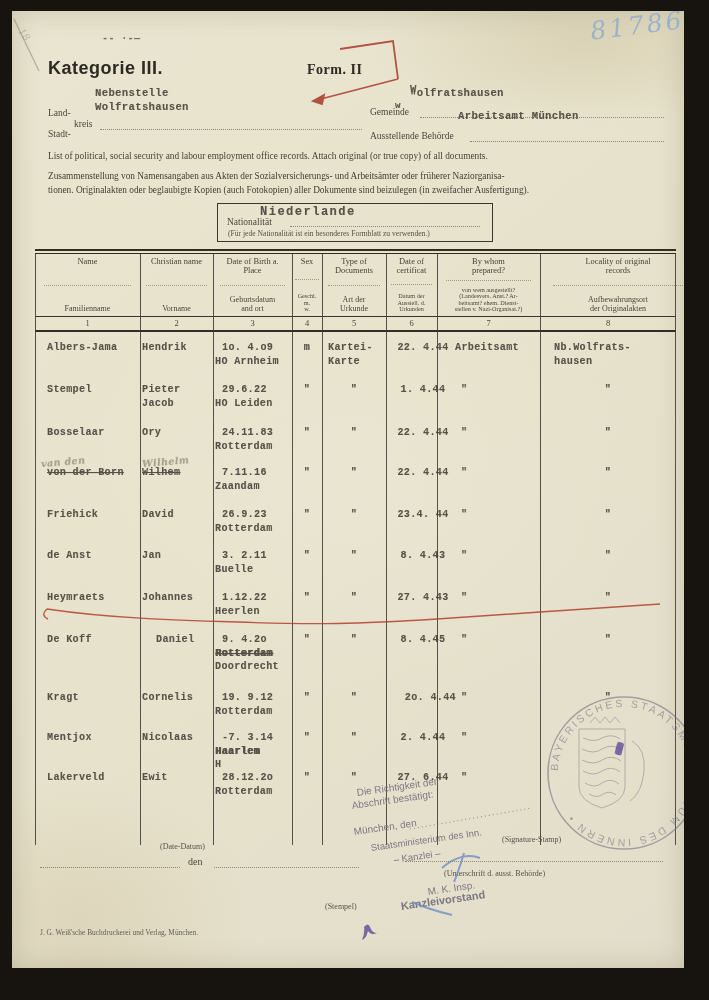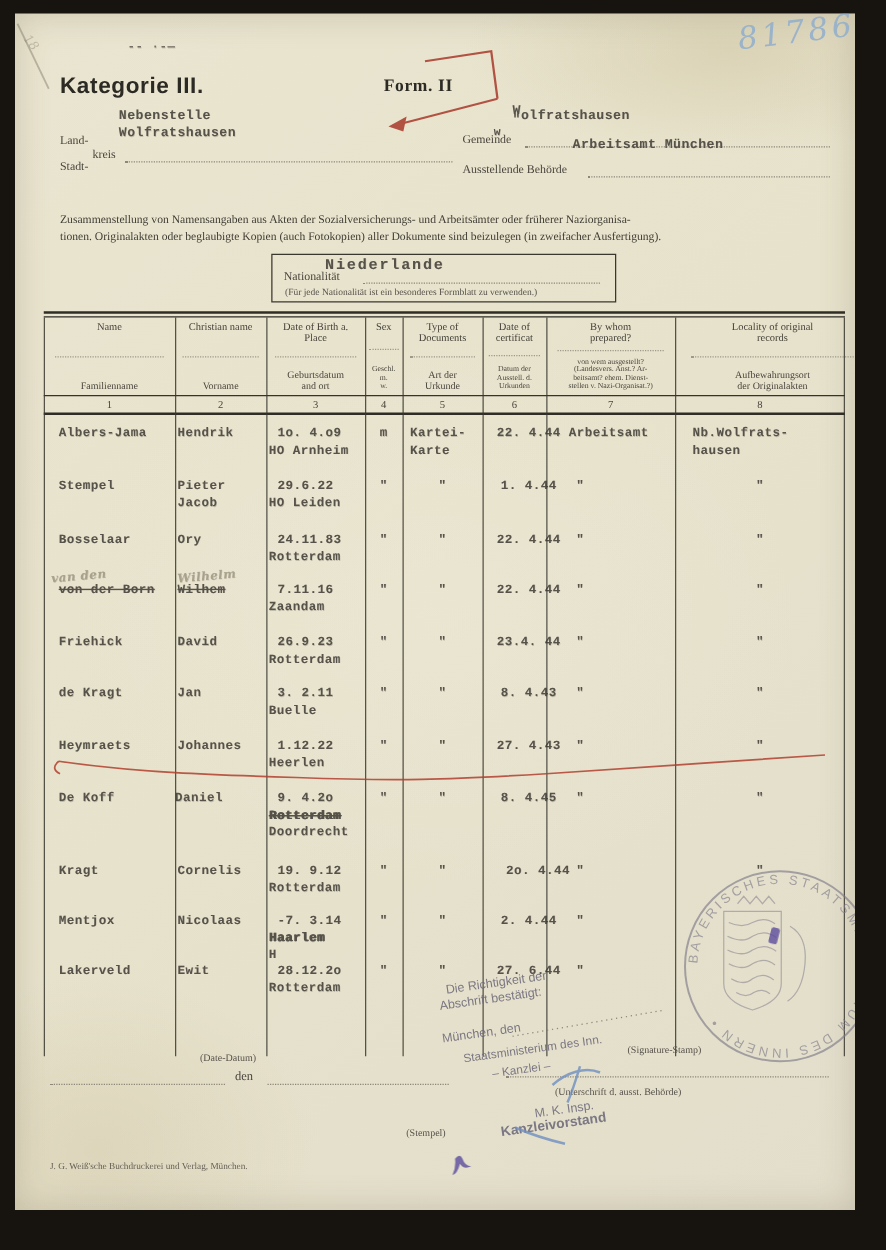--- a/index.html
+++ b/index.html
@@ -76,20 +76,21 @@
   <div class="abs typed" style="left:398px;top:76px;font-size:10.5px;">
     <span style="position:relative;top:-4px;">W</span><span style="position:absolute;left:0;top:3px;">"</span><span>olfratshausen</span>
   </div>
   <div class="abs typed" style="left:383px;top:90px;font-size:9px;">w</div>
   <div class="abs lbl printed" style="left:358px;top:96px;">Gemeinde</div>
   <div class="abs dotline" style="left:408px;top:105px;width:244px;"></div>
   <div class="abs typed" style="left:446px;top:99px;font-size:10.5px;">Arbeitsamt München</div>
   <div class="abs lbl printed" style="left:358px;top:120px;">Ausstellende Behörde</div>
   <div class="abs dotline" style="left:458px;top:129px;width:194px;"></div>
 
+  <div class="abs eng" style="left:36px;top:140px;width:612px;">List of political, social security and labour employment office records. Attach original (or true copy) of all documents.</div>
   <div class="abs ger" style="left:36px;top:159px;width:616px;">
     <div>Zusammenstellung von Namensangaben aus Akten der Sozialversicherungs- und Arbeitsämter oder früherer Naziorganisa-</div>
     <div>tionen. Originalakten oder beglaubigte Kopien (auch Fotokopien) aller Dokumente sind beizulegen (in zweifacher Ausfertigung).</div>
   </div>
 
   <div class="abs natbox" style="left:205px;top:192px;width:274px;height:37px;">
     <div class="abs typed" style="left:42px;top:1px;font-size:12px;letter-spacing:1.5px;">Niederlande</div>
     <div class="abs lbl printed" style="left:9px;top:13px;">Nationalität</div>
     <div class="abs dotline" style="left:72px;top:21px;width:190px;"></div>
     <div class="abs small-lbl printed" style="left:10px;top:25px;font-size:7.6px;">(Für jede Nationalität ist ein besonderes Formblatt zu verwenden.)</div>
@@ -212,42 +213,42 @@
           <div class="cell" style="left: 0px; width: 105px; padding-left: 12px;"><span>Friehick</span></div>
           <div class="cell" style="left: 105px; width: 73px; padding-left: 2px;"><span>David</span></div>
           <div class="cell" style="left: 178px; width: 85px;"><div class="bline first">26.9.23</div><div class="bline">Rotterdam</div></div>
           <div class="cell" style="left: 257px; width: 30px; text-align: center;">"</div>
           <div class="cell" style="left: 287px; width: 64px; text-align: center;">"</div>
           <div class="cell" style="left: 351px; width: 66px; text-align: center; margin-left: 4px;">23.4. 44</div>
           <div class="cell" style="left: 402px; width: 103px; padding-left: 24px;">"</div>
           <div class="cell" style="left: 505px; width: 136px; text-align: center;">"</div>
         </div>
         <div class="row typed" style="top: 295px;">
-          <div class="cell" style="left: 0px; width: 105px; padding-left: 12px;"><span>de Kragt</span></div>
+          <div class="cell" style="left: 0px; width: 105px; padding-left: 12px;"><span>de Anst</span></div>
           <div class="cell" style="left: 105px; width: 73px; padding-left: 2px;"><span>Jan</span></div>
           <div class="cell" style="left: 178px; width: 85px;"><div class="bline first">3. 2.11</div><div class="bline">Buelle</div></div>
           <div class="cell" style="left: 257px; width: 30px; text-align: center;">"</div>
           <div class="cell" style="left: 287px; width: 64px; text-align: center;">"</div>
           <div class="cell" style="left: 351px; width: 66px; text-align: center; margin-left: 4px;">8. 4.43</div>
           <div class="cell" style="left: 402px; width: 103px; padding-left: 24px;">"</div>
           <div class="cell" style="left: 505px; width: 136px; text-align: center;">"</div>
         </div>
         <div class="row typed" style="top: 337px;">
           <div class="cell" style="left: 0px; width: 105px; padding-left: 12px;"><span>Heymraets</span></div>
           <div class="cell" style="left: 105px; width: 73px; padding-left: 2px;"><span>Johannes</span></div>
           <div class="cell" style="left: 178px; width: 85px;"><div class="bline first">1.12.22</div><div class="bline">Heerlen</div></div>
           <div class="cell" style="left: 257px; width: 30px; text-align: center;">"</div>
           <div class="cell" style="left: 287px; width: 64px; text-align: center;">"</div>
           <div class="cell" style="left: 351px; width: 66px; text-align: center; margin-left: 4px;">27. 4.43</div>
           <div class="cell" style="left: 402px; width: 103px; padding-left: 24px;">"</div>
           <div class="cell" style="left: 505px; width: 136px; text-align: center;">"</div>
         </div>
         <div class="row typed" style="top: 379px;">
           <div class="cell" style="left: 0px; width: 105px; padding-left: 12px;"><span>De Koff</span></div>
-          <div class="cell" style="left: 105px; width: 73px; padding-left: 0;"><span>Daniel</span></div>
+          <div class="cell" style="left: 105px; width: 73px; padding-left: 16px;"><span>Daniel</span></div>
           <div class="cell" style="left: 178px; width: 85px;"><div class="bline first">9. 4.2o</div><div class="bline struck boldline">Rotterdam</div><div class="bline">Doordrecht</div></div>
           <div class="cell" style="left: 257px; width: 30px; text-align: center;">"</div>
           <div class="cell" style="left: 287px; width: 64px; text-align: center;">"</div>
           <div class="cell" style="left: 351px; width: 66px; text-align: center; margin-left: 4px;">8. 4.45</div>
           <div class="cell" style="left: 402px; width: 103px; padding-left: 24px;">"</div>
           <div class="cell" style="left: 505px; width: 136px; text-align: center;">"</div>
         </div>
         <div class="row typed" style="top: 437px;">
           <div class="cell" style="left: 0px; width: 105px; padding-left: 12px;"><span>Kragt</span></div>
           <div class="cell" style="left: 105px; width: 73px; padding-left: 2px;"><span>Cornelis</span></div>

